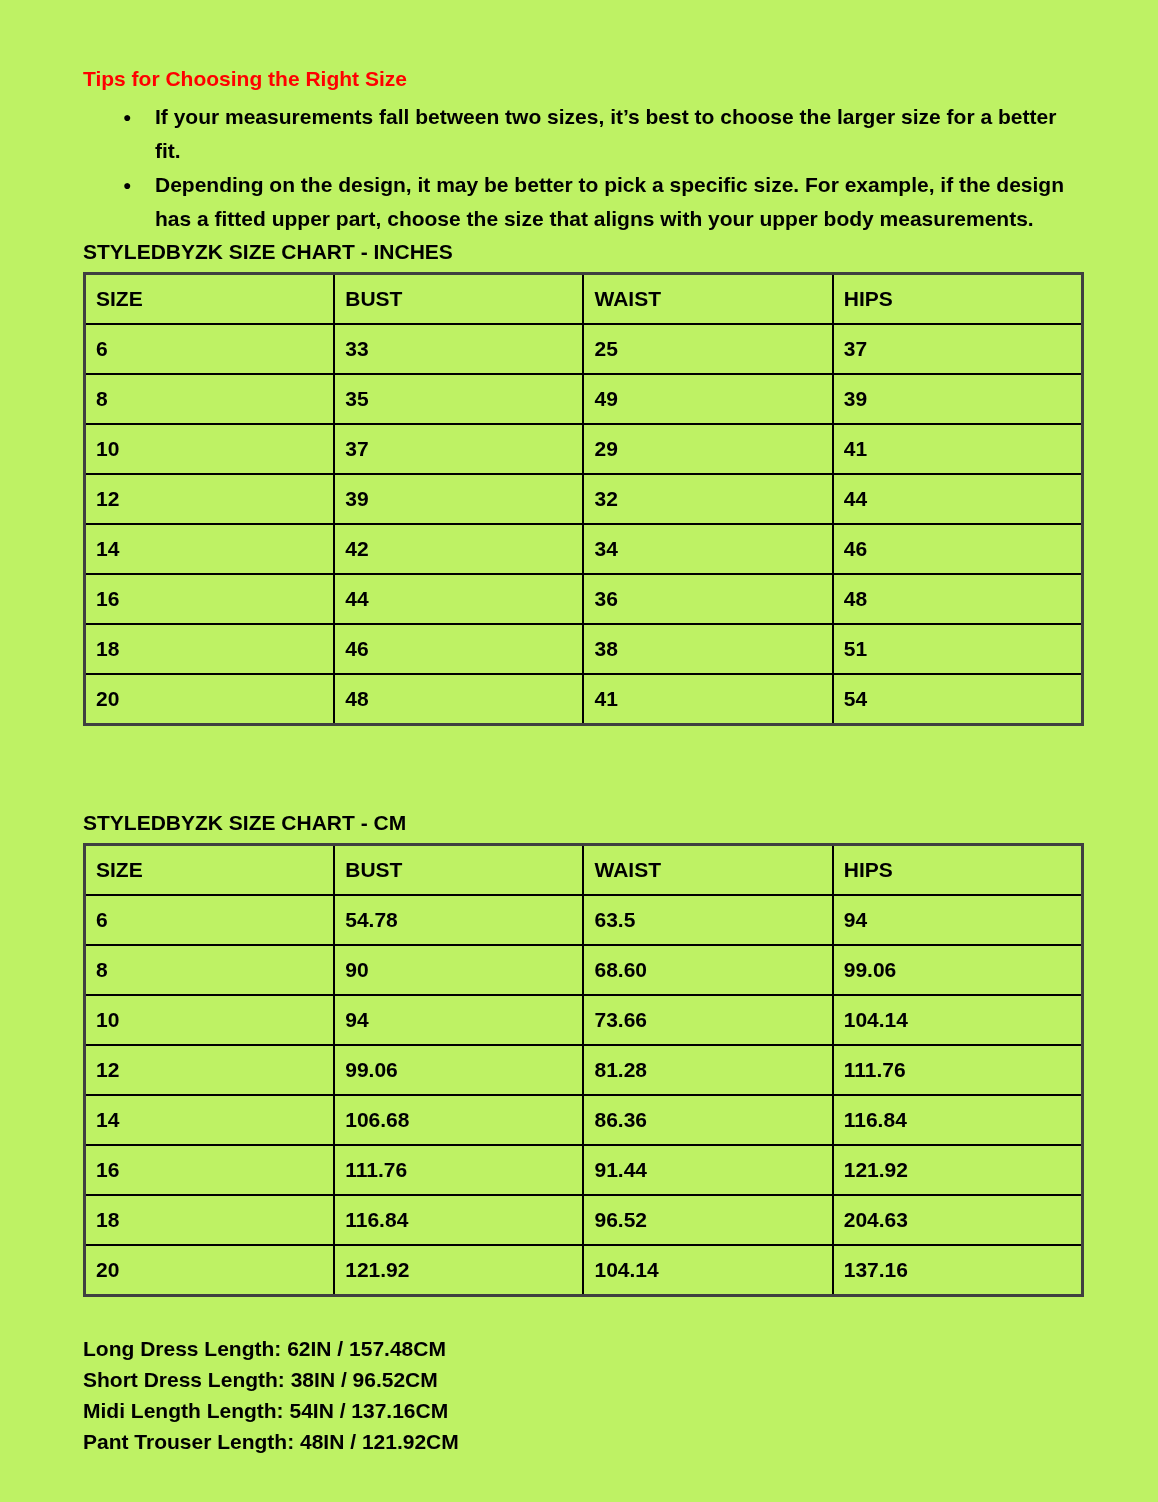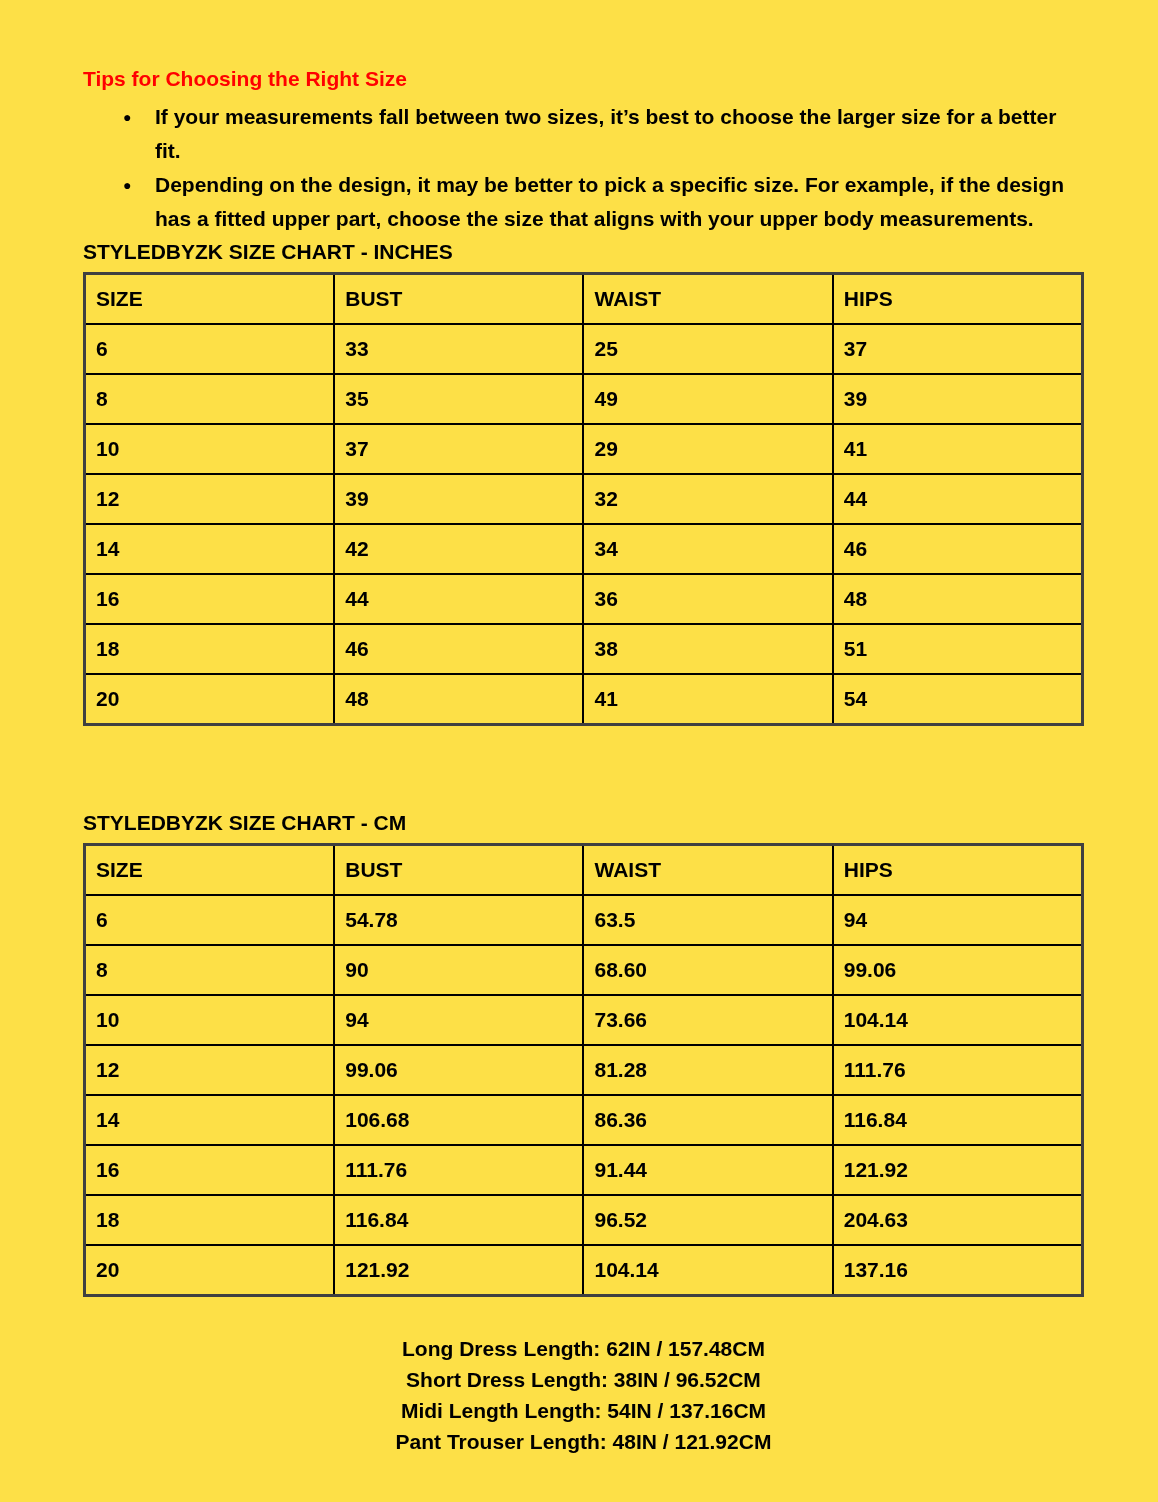--- a/index.html
+++ b/index.html
@@ -1,20 +1,20 @@
 <!DOCTYPE html>
 <html><head>
 <meta charset="utf-8">
 <style>
   html, body { margin: 0; padding: 0; background: #ffffff; }
   .page {
     position: relative;
     width: 1158px;
     height: 1502px;
-    background: #fde047;
+    background: #bef264;
     box-sizing: border-box;
     padding: 66px 74px 0 83px;
     font-family: "Liberation Sans", sans-serif;
     font-weight: bold;
     color: #000000;
     overflow: hidden;
   }
   .tips-heading {
     color: #ff0000;
     font-size: 21px;
@@ -65,21 +65,20 @@
     font-size: 21px;
     font-weight: bold;
   }
   .length-notes {
     margin-top: 36px;
   }
   .length-notes p {
     margin: 0;
     font-size: 21px;
     line-height: 31px;
-    text-align: center;
   }
 </style>
 </head>
 <body>
 
 <div class="page">
 
   <h2 class="tips-heading">Tips for Choosing the Right Size</h2>
 
   <ul class="tips-list">

